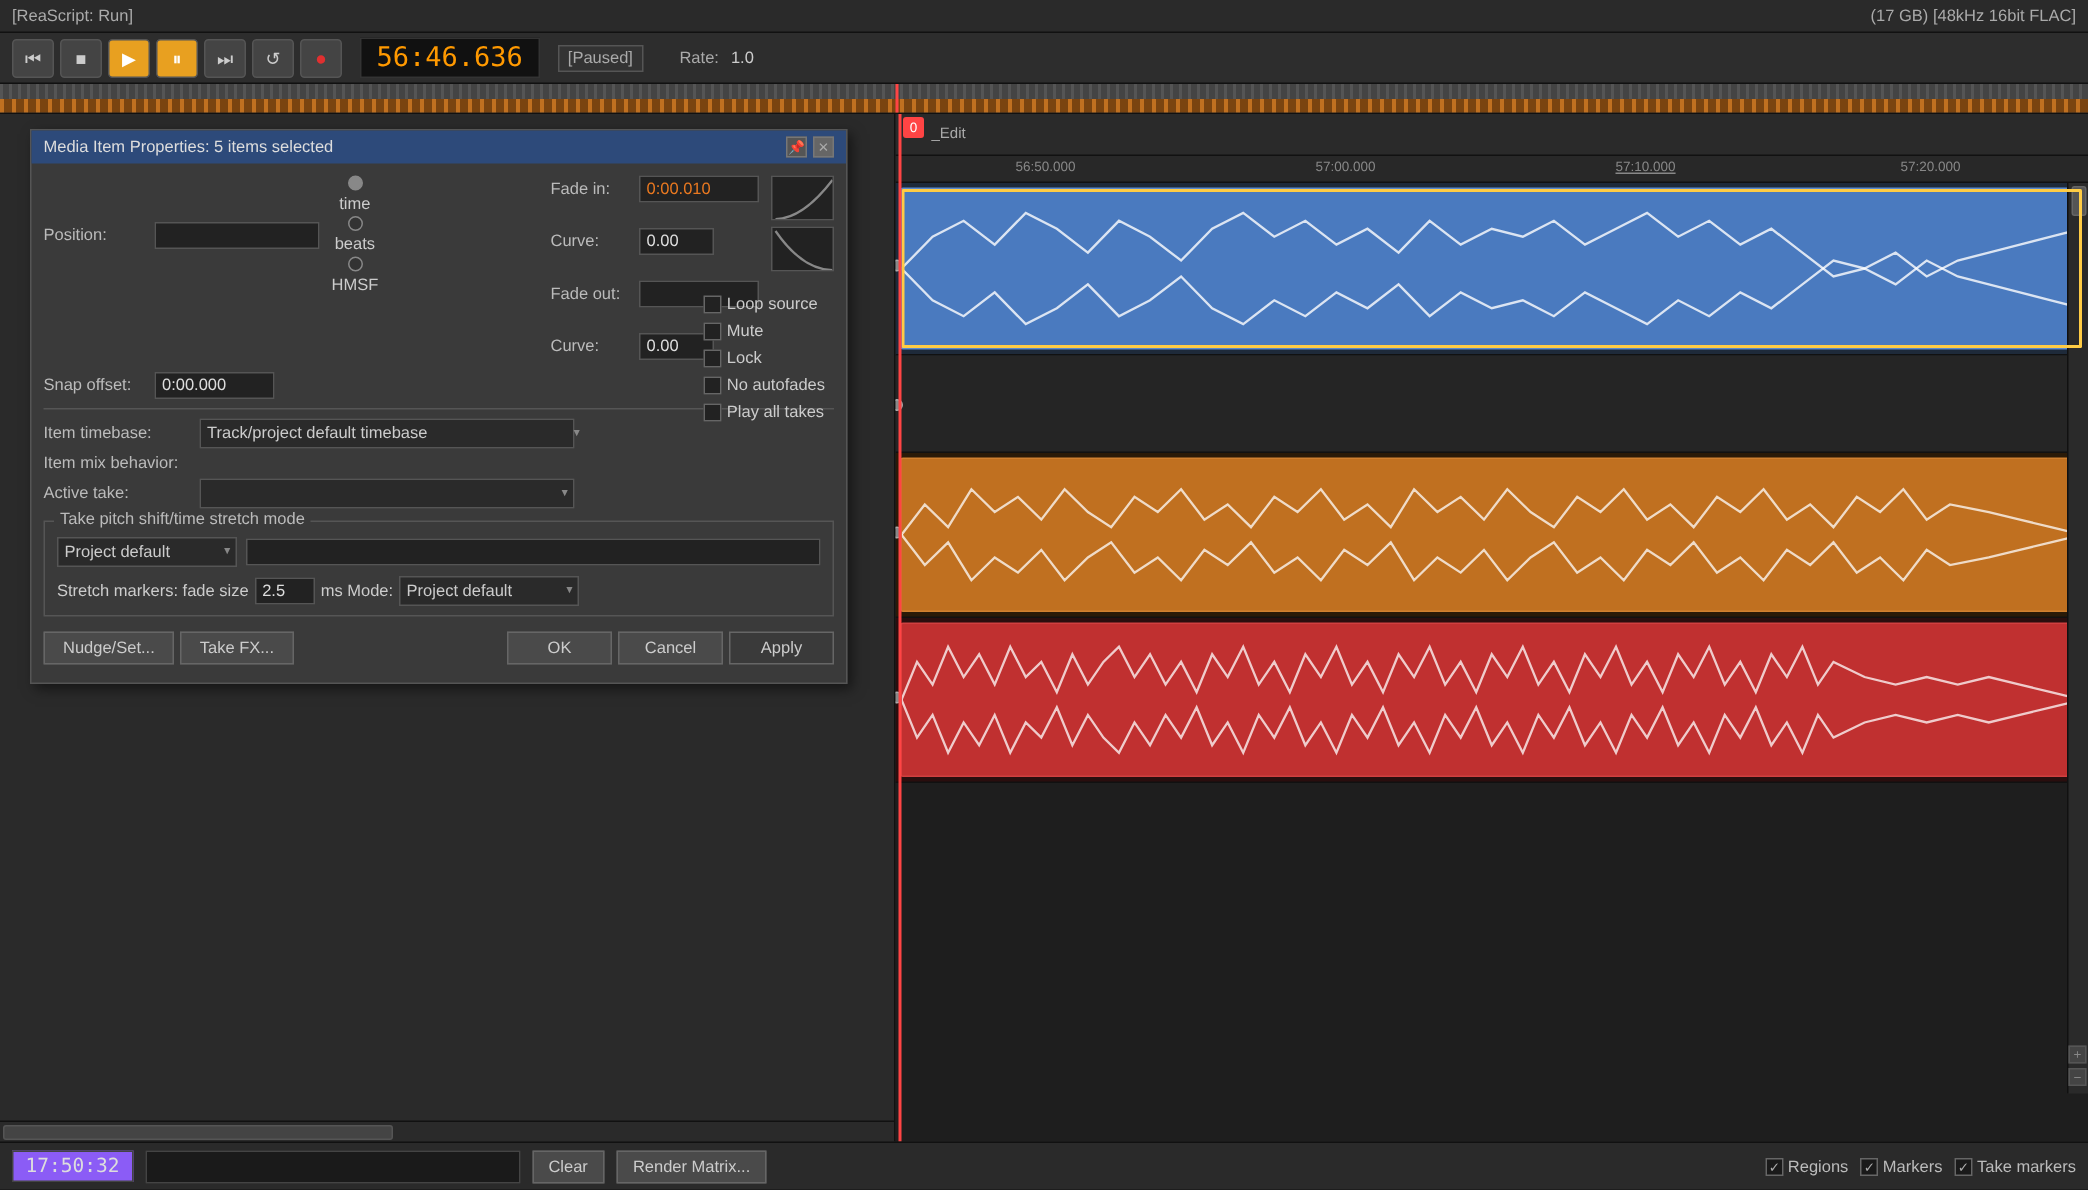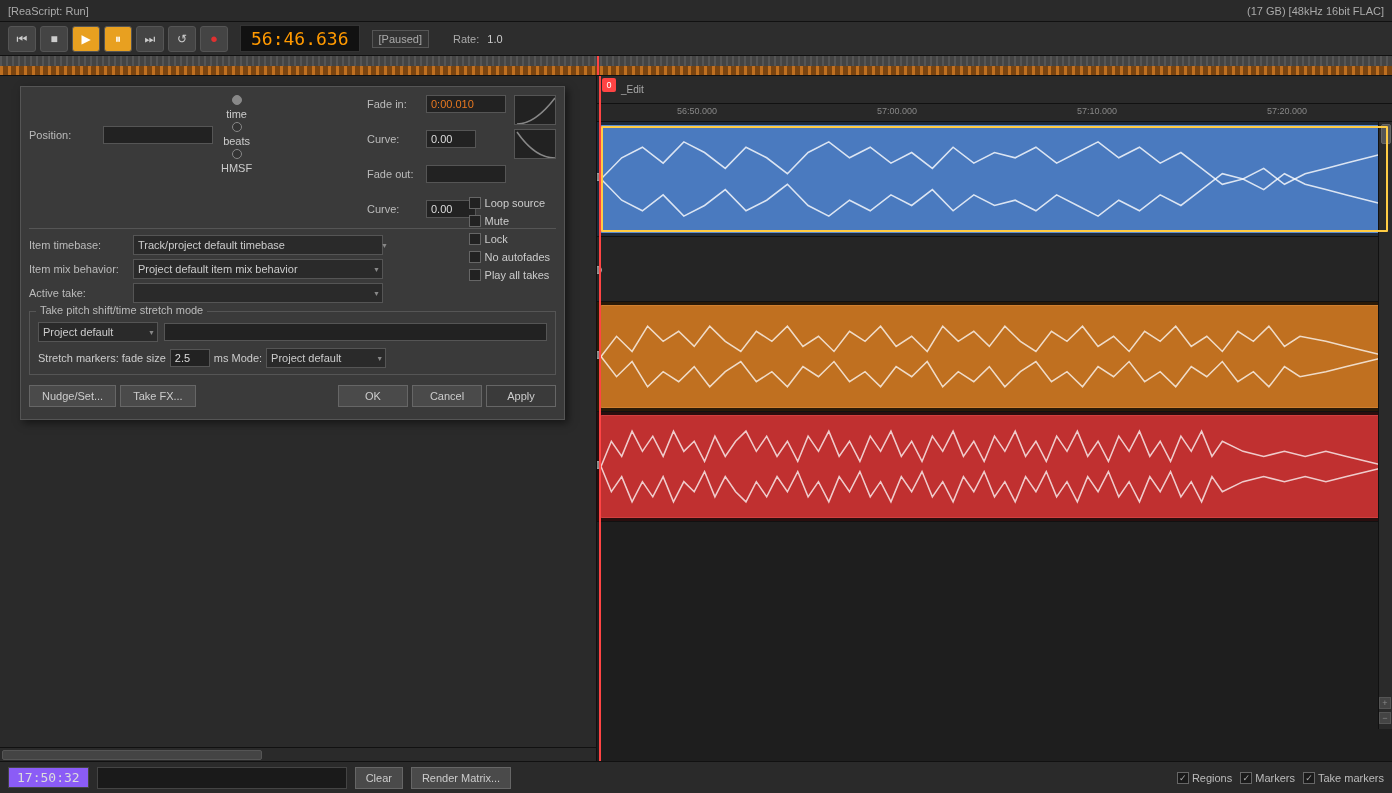--- a/index.html
+++ b/index.html
@@ -551,20 +551,27 @@
   <div class="overview-track"></div>
   <div class="overview-track2"></div>
   <div class="overview-playhead"></div>
 </div>
 
 <div class="main-area">
 
   <div class="left-panel">
 
     <div class="dialog">
+      <div class="dialog-titlebar">
+        <span>Media Item Properties:  5 items selected</span>
+        <div style="display:flex;gap:4px;">
+          <div class="dialog-pin">📌</div>
+          <div class="dialog-close">✕</div>
+        </div>
+      </div>
       <div class="dialog-body">
 
         <div style="display:flex;gap:10px;margin-bottom:4px;">
 
           <div style="flex:1;">
             <div class="form-row">
               <span class="form-label">Position:</span>
               <input type="text" class="form-input" value="" style="width: 110px;">
               <div class="radio-group">
                 <div class="radio-row">
@@ -611,39 +618,38 @@
               </div>
               <div class="fade-thumb">
                 <svg viewBox="0 0 42 30" width="42" height="30">
                   <path d="M2 2 Q20 28 40 28" stroke="#888" stroke-width="1.5" fill="none"></path>
                 </svg>
               </div>
             </div>
           </div>
         </div>
 
+        <div class="snap-row">
+          <span class="form-label">Snap offset:</span>
+          <input type="text" class="snap-input" value="0:00.000" style="">
+        </div>
 
         <div class="separator"></div>
 
         <div class="form-row">
           <span class="form-label" style="min-width:100px;">Item timebase:</span>
           <div class="dropdown-wrap" style="width:258px;">
             <select class="dropdown" style="width:250px;">
               <option>Track/project default timebase</option>
             </select>
           </div>
         </div>
 
         <div class="form-row">
           <span class="form-label" style="min-width:100px;">Item mix behavior:</span>
-          <div class="dropdown-wrap" style="width:250px;">
-            <select class="dropdown" style="width:250px;">
-              <option>Project default item mix behavior</option>
-            </select>
-          </div>
         </div>
 
         <div class="form-row">
           <span class="form-label" style="min-width:100px;">Active take:</span>
           <div class="dropdown-wrap" style="width:250px;">
             <select class="dropdown" style="width:250px;">
               <option></option>
             </select>
           </div>
         </div>
@@ -714,21 +720,21 @@
     <div class="timeline-header">
       <div style="position:relative;width:100%;height:100%;">
         <div class="edit-label">0</div>
         <span class="edit-text">_Edit</span>
       </div>
     </div>
 
     <div class="time-ruler">
       <span class="ruler-mark" style="left:80px;">56:50.000</span>
       <span class="ruler-mark" style="left:280px;">57:00.000</span>
-      <span class="ruler-mark" style="left:480px;">57:10.000</span>
+      <span class="ruler-mark" style="left:480px;text-decoration:underline;">57:10.000</span>
       <span class="ruler-mark" style="left:670px;">57:20.000</span>
     </div>
 
     <div class="timeline-playhead" style="left:2px;"></div>
 
     <div class="track-area">
 
       <div class="track-row" style="height:115px;background:#1e2a3a;">
 
         <div style="position:absolute;left:-3px;top:45%;width:8px;height:8px;background:#888;border-radius:50%;border:1px solid #aaa;"></div>

